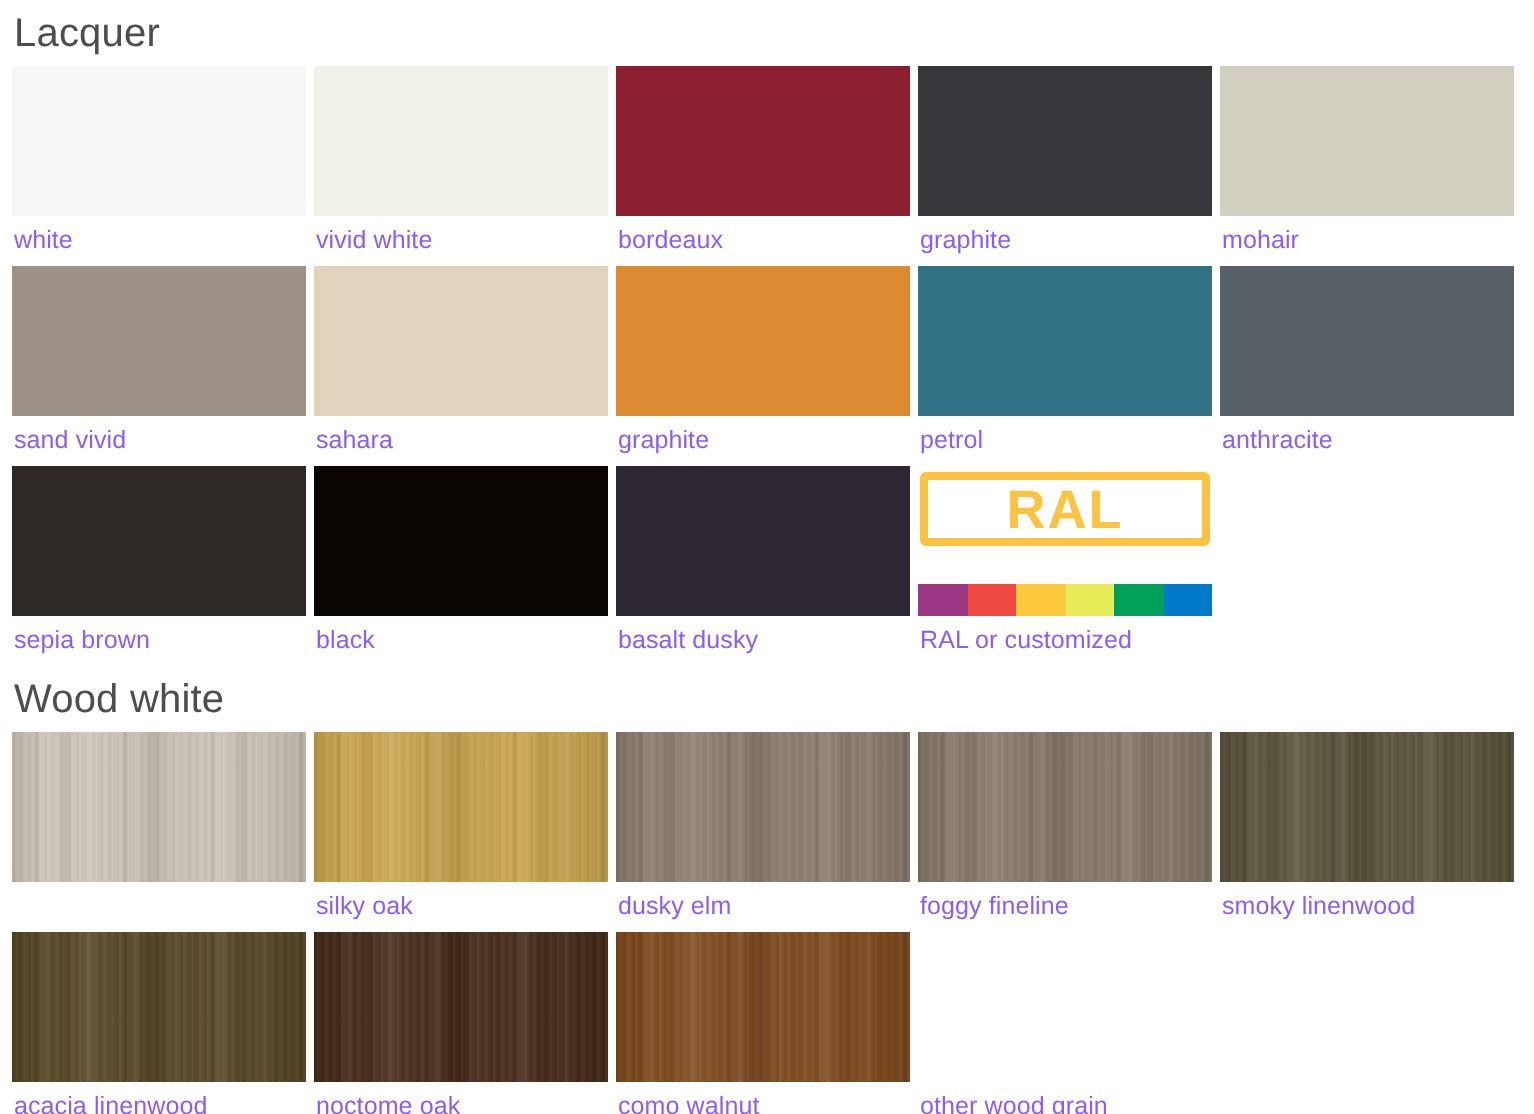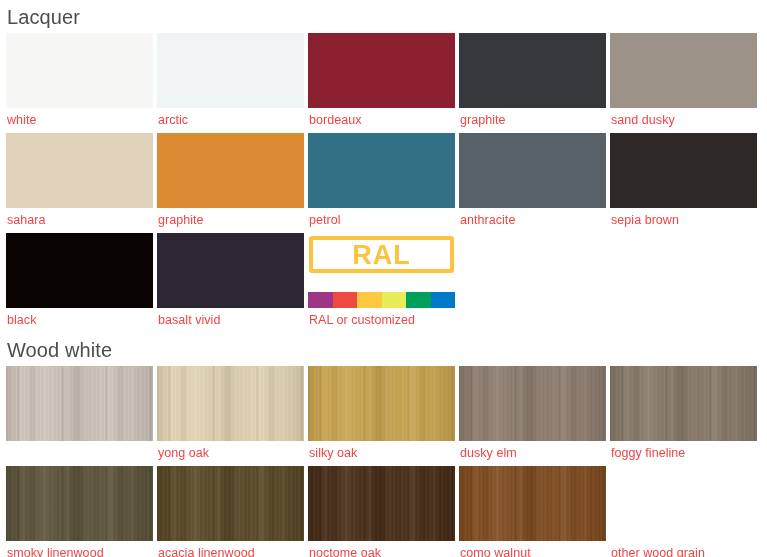--- a/index.html
+++ b/index.html
@@ -48,21 +48,21 @@
     position: relative;
     overflow: hidden;
     background-repeat: repeat;
   }
   .swatch.empty {
     background: #ffffff;
   }
   .label {
     font-size: 12.5px;
     line-height: 14px;
-    color: #ef4444;
+    color: #8b5cf6;
     padding: 5px 0 6px 1px;
     white-space: nowrap;
     letter-spacing: 0.05px;
   }
 
   
   .wood {
     position: relative;
   }
   .wood .grain-a,
@@ -161,40 +161,44 @@
 
   <h2 class="section-title">Lacquer</h2>
 
   <div class="grid">
 
     <div class="cell">
       <div class="swatch" style="background-color: rgb(247, 247, 246);"></div>
       <div class="label">white</div>
     </div>
 
-
-    <div class="cell">
-      <div class="swatch" style="background-color: rgb(239, 245, 245);"></div>
-      <div class="label">arctic</div>
-    </div>
+    <div class="cell">
+      <div class="swatch" style="background-color: rgb(242, 241, 233);"></div>
+      <div class="label">vivid white</div>
+    </div>
+
 
     <div class="cell">
       <div class="swatch" style="background-color: rgb(139, 32, 48);"></div>
       <div class="label">bordeaux</div>
     </div>
 
     <div class="cell">
       <div class="swatch" style="background-color: rgb(53, 55, 58);"></div>
       <div class="label">graphite</div>
     </div>
 
+    <div class="cell">
+      <div class="swatch" style="background-color: rgb(210, 206, 192);"></div>
+      <div class="label">mohair</div>
+    </div>
 
     <div class="cell">
       <div class="swatch" style="background-color: rgb(157, 146, 135);"></div>
-      <div class="label">sand dusky</div>
+      <div class="label">sand vivid</div>
     </div>
 
     <div class="cell">
       <div class="swatch" style="background-color: rgb(224, 210, 187);"></div>
       <div class="label">sahara</div>
     </div>
 
     <div class="cell">
       <div class="swatch" style="background-color: rgb(221, 139, 51);"></div>
       <div class="label">graphite</div>
@@ -215,21 +219,21 @@
       <div class="label">sepia brown</div>
     </div>
 
     <div class="cell">
       <div class="swatch" style="background-color: rgb(10, 5, 3);"></div>
       <div class="label">black</div>
     </div>
 
     <div class="cell">
       <div class="swatch" style="background-color: rgb(44, 39, 51);"></div>
-      <div class="label">basalt vivid</div>
+      <div class="label">basalt dusky</div>
     </div>
 
     <div class="cell">
       <div class="ral-tile">
         <div class="ral-logo" style="border-color: rgb(251, 195, 64);">
           <span class="ral-logo-text" style="color: rgb(251, 195, 64);">RAL</span>
         </div>
         <div class="ral-strip">
           <span style="background-color: rgb(155, 55, 132);"></span>
           <span style="background-color: rgb(239, 74, 65);"></span>
@@ -249,28 +253,20 @@
   <div class="grid">
 
     <div class="cell">
       <div class="swatch wood" style="background-color: rgb(205, 195, 186);">
         <span class="grain-a"></span>
         <span class="grain-b"></span>
         <span class="grain-c"></span>
       </div>
     </div>
 
-    <div class="cell">
-      <div class="swatch wood" style="background-color: rgb(226, 211, 177);">
-        <span class="grain-a"></span>
-        <span class="grain-b"></span>
-        <span class="grain-c"></span>
-      </div>
-      <div class="label">yong oak</div>
-    </div>
 
     <div class="cell">
       <div class="swatch wood" style="background-color: rgb(201, 164, 79);">
         <span class="grain-a"></span>
         <span class="grain-b"></span>
         <span class="grain-c"></span>
       </div>
       <div class="label">silky oak</div>
     </div>
 

